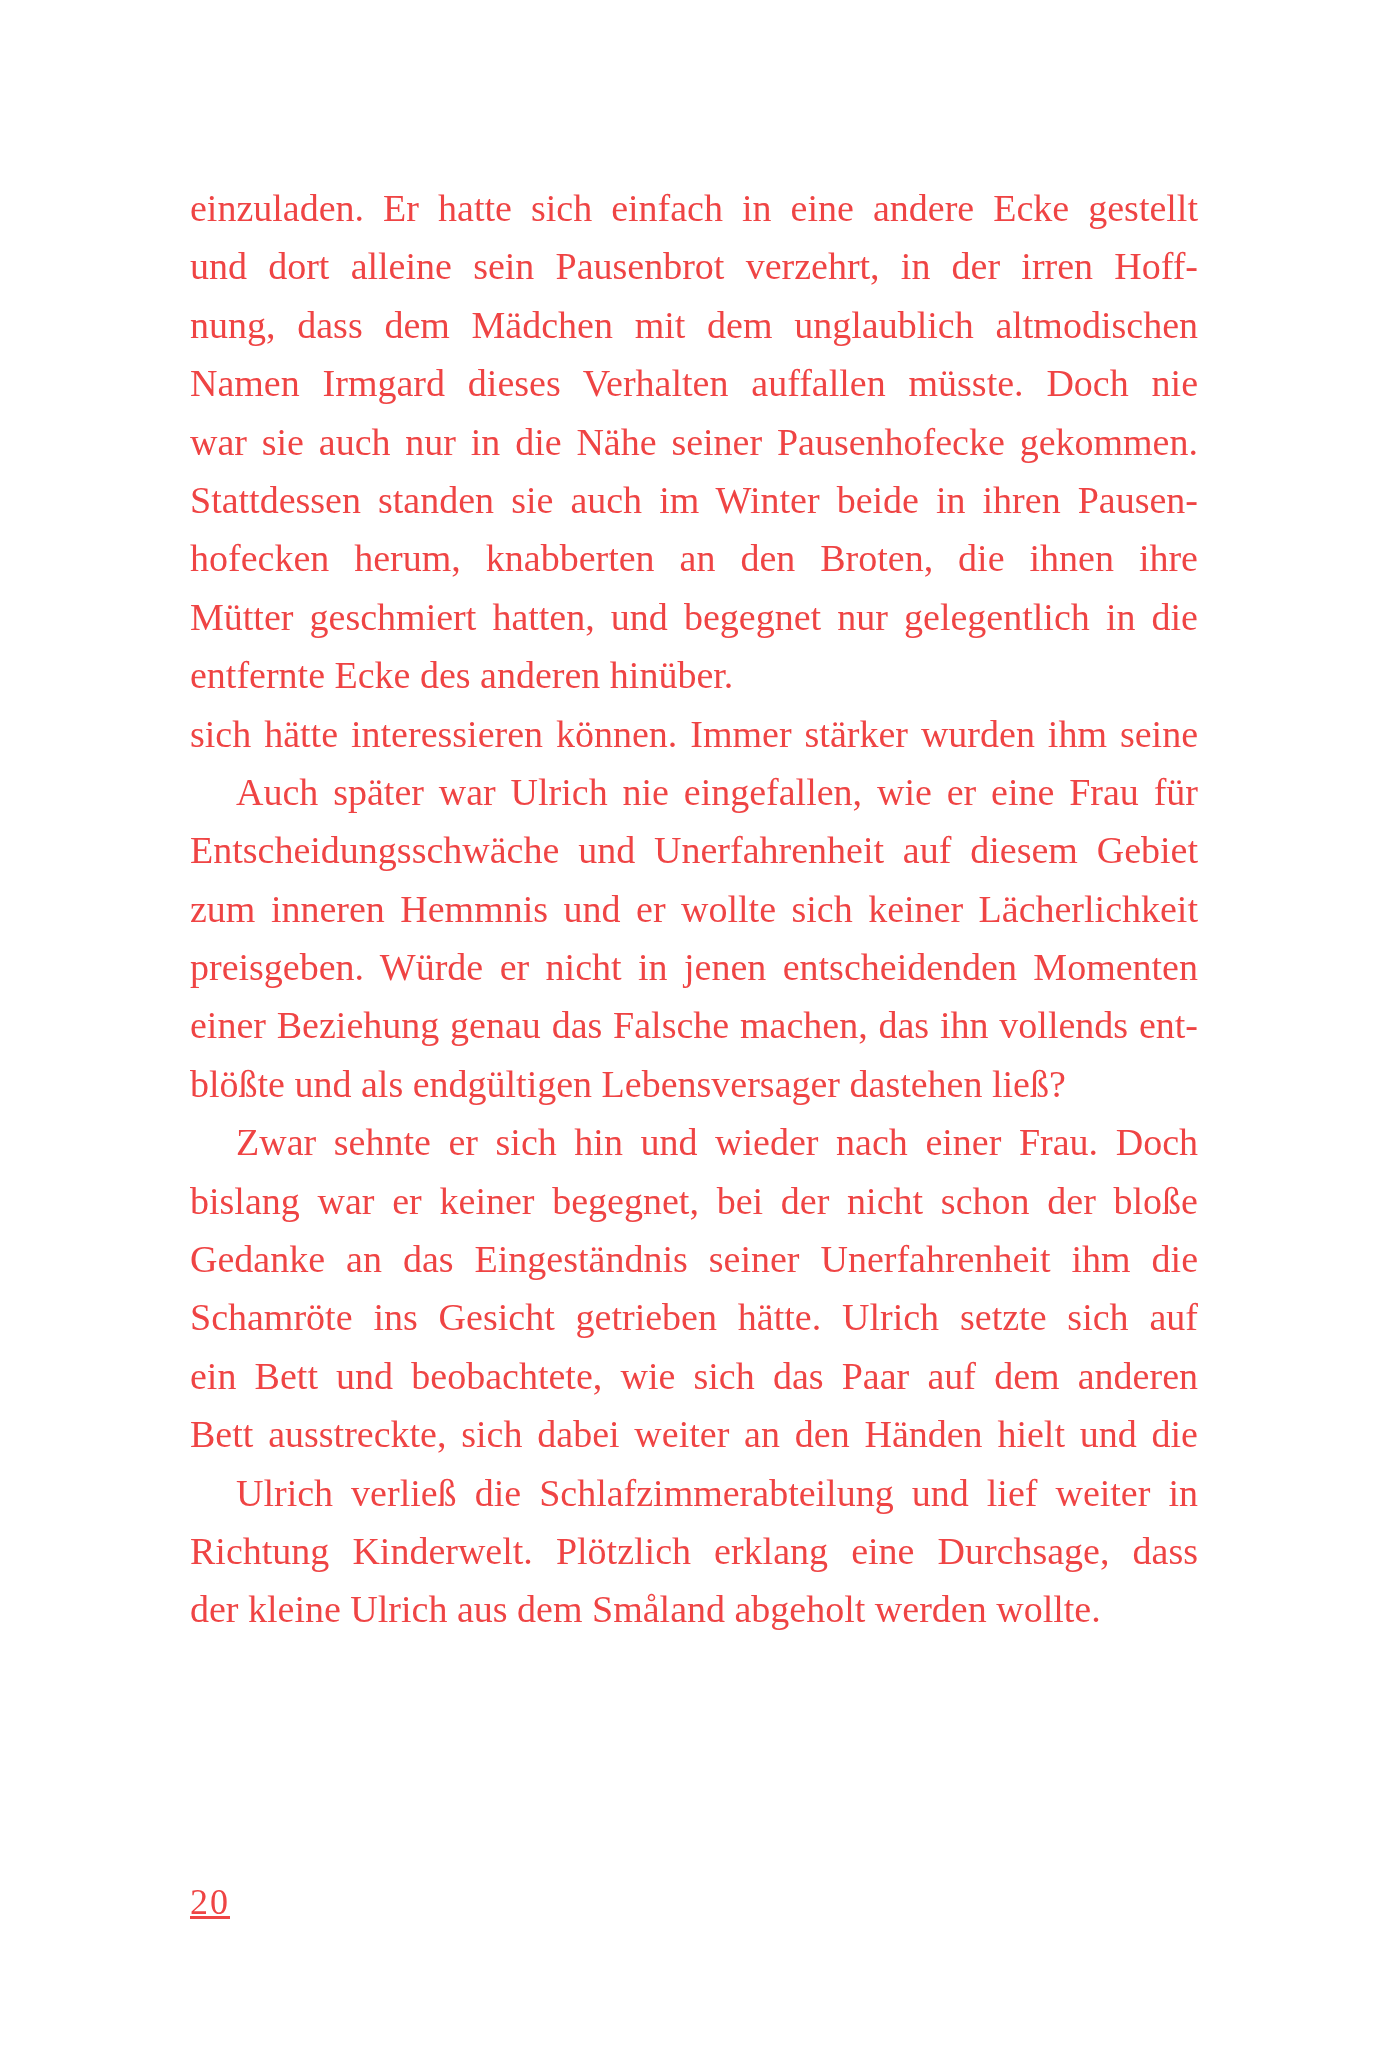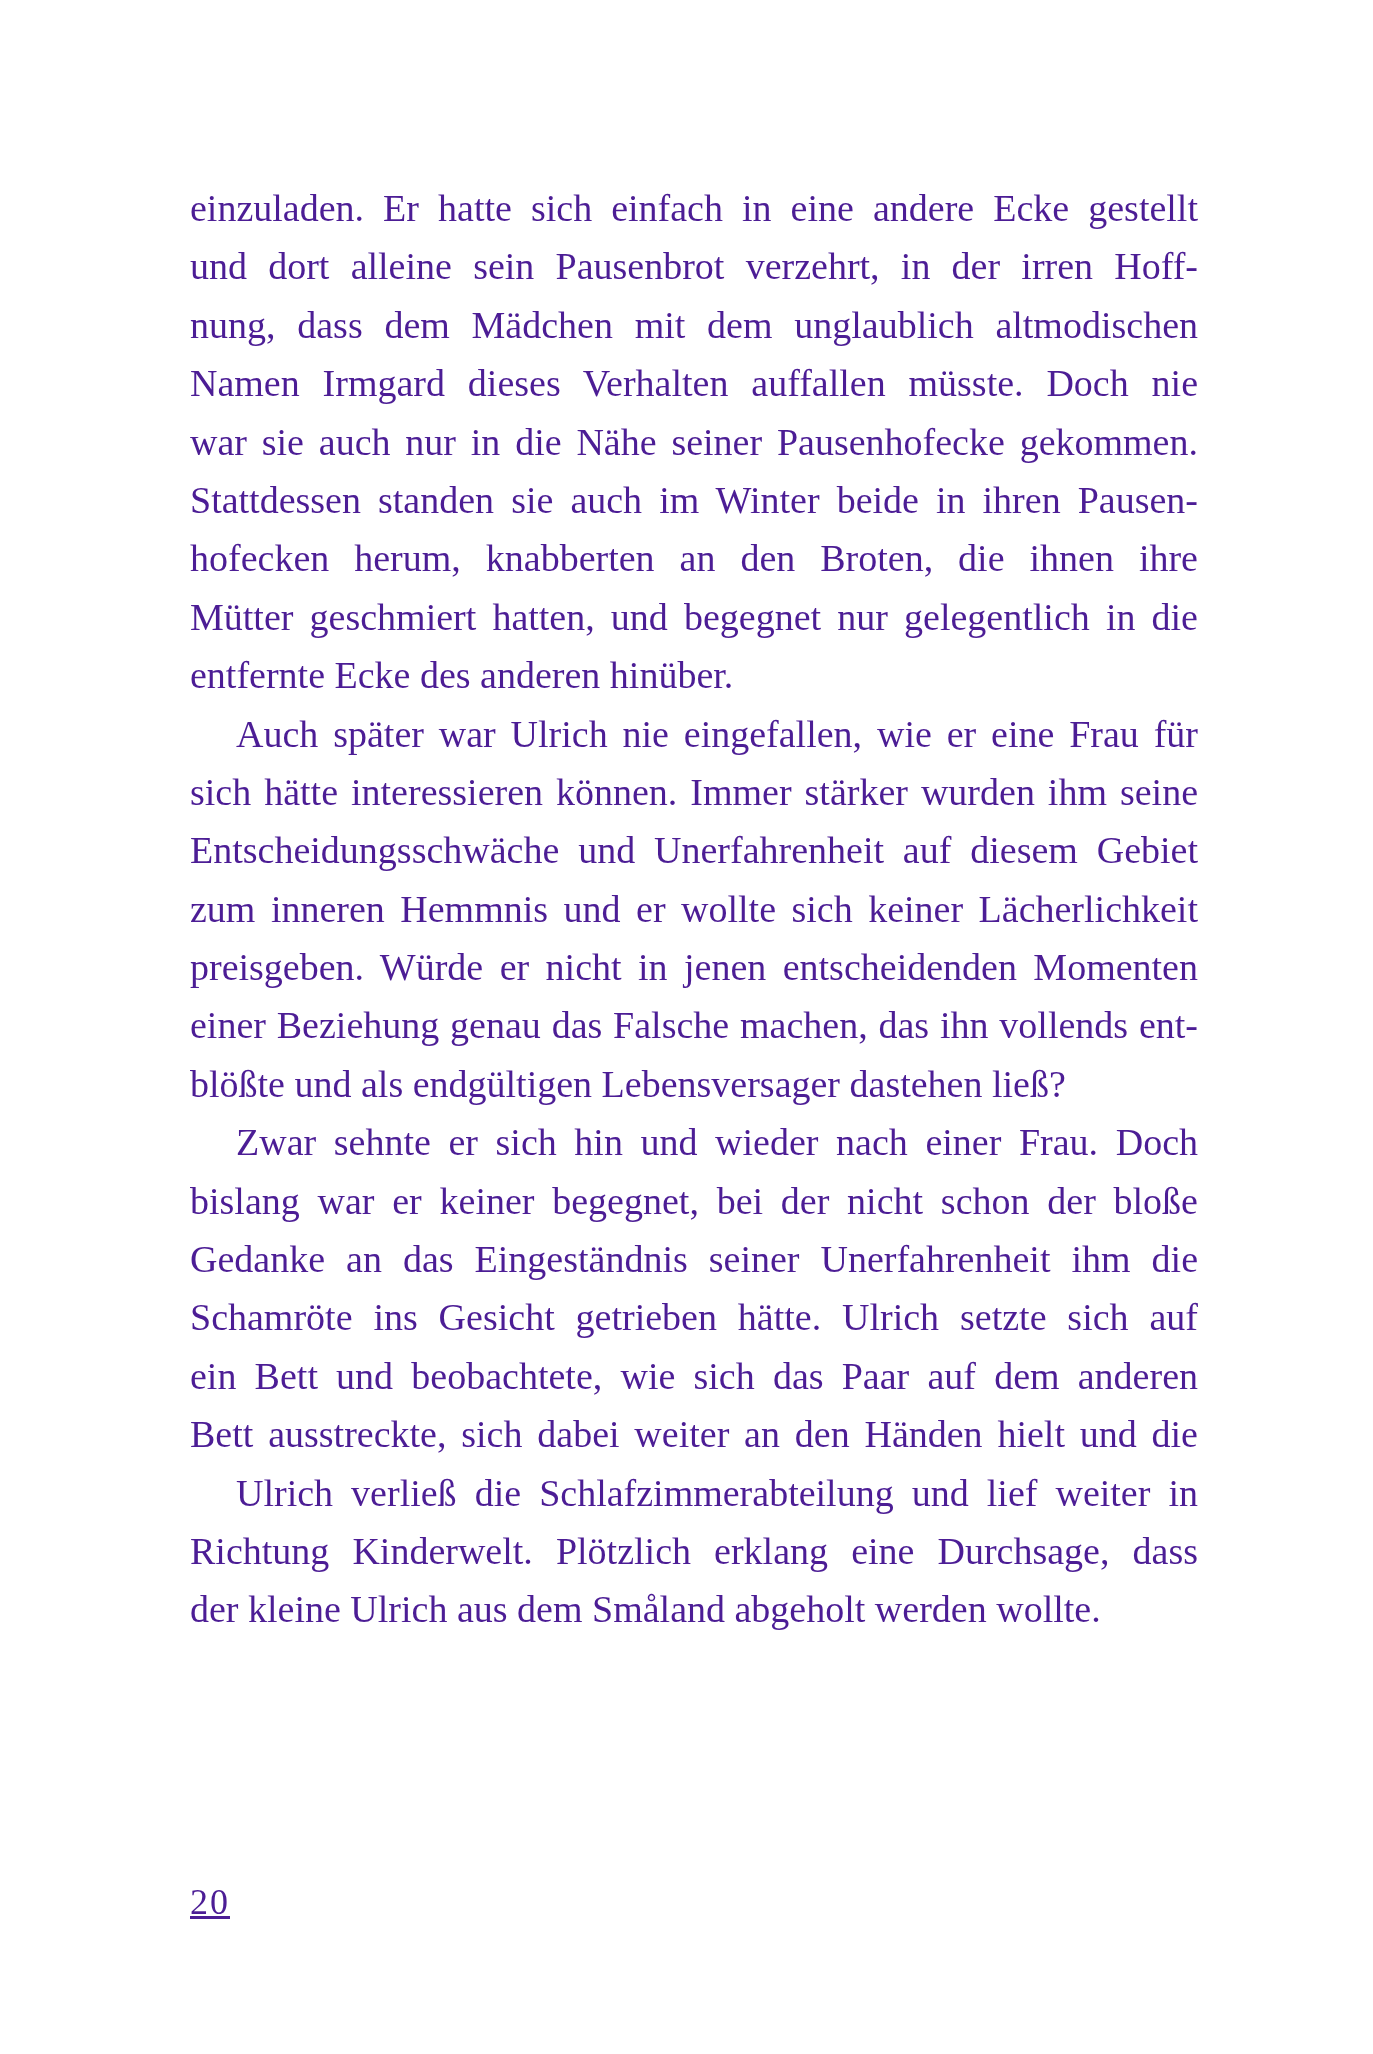--- a/index.html
+++ b/index.html
@@ -6,21 +6,21 @@
     margin: 0;
     padding: 0;
     background: #ffffff;
   }
   .page {
     position: relative;
     width: 1373px;
     height: 2054px;
     background: #ffffff;
     font-family: "Liberation Serif", serif;
-    color: #4c1d95;
+    color: #ef4444;
     overflow: hidden;
   }
   .text-block {
     position: absolute;
     left: 190px;
     top: 179px;
     width: 1008px;
   }
   .line {
     height: 58.4px;
@@ -59,22 +59,22 @@
         <div class="line">und dort alleine sein Pausenbrot verzehrt, in der irren Hoff-</div>
         <div class="line">nung, dass dem Mädchen mit dem unglaublich altmodischen</div>
         <div class="line">Namen Irmgard dieses Verhalten auffallen müsste. Doch nie</div>
         <div class="line">war sie auch nur in die Nähe seiner Pausenhofecke gekommen.</div>
         <div class="line">Stattdessen standen sie auch im Winter beide in ihren Pausen-</div>
         <div class="line">hofecken herum, knabberten an den Broten, die ihnen ihre</div>
         <div class="line">Mütter geschmiert hatten, und begegnet nur gelegentlich in die</div>
         <div class="line lastline">entfernte Ecke des anderen hinüber.</div>
       </div>
       <div class="paragraph">
+        <div class="line">sich hätte interessieren können. Immer stärker wurden ihm seine</div>
         <div class="line indent">Auch später war Ulrich nie eingefallen, wie er eine Frau für</div>
-        <div class="line">sich hätte interessieren können. Immer stärker wurden ihm seine</div>
         <div class="line">Entscheidungsschwäche und Unerfahrenheit auf diesem Gebiet</div>
         <div class="line">zum inneren Hemmnis und er wollte sich keiner Lächerlichkeit</div>
         <div class="line">preisgeben. Würde er nicht in jenen entscheidenden Momenten</div>
         <div class="line">einer Beziehung genau das Falsche machen, das ihn vollends ent-</div>
         <div class="line lastline">blößte und als endgültigen Lebensversager dastehen ließ?</div>
       </div>
       <div class="paragraph">
         <div class="line indent">Zwar sehnte er sich hin und wieder nach einer Frau. Doch</div>
         <div class="line">bislang war er keiner begegnet, bei der nicht schon der bloße</div>
         <div class="line">Gedanke an das Eingeständnis seiner Unerfahrenheit ihm die</div>

